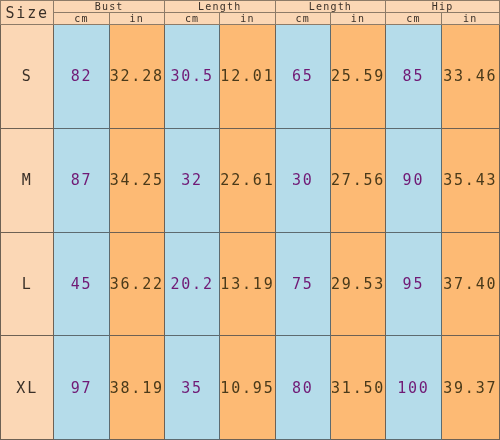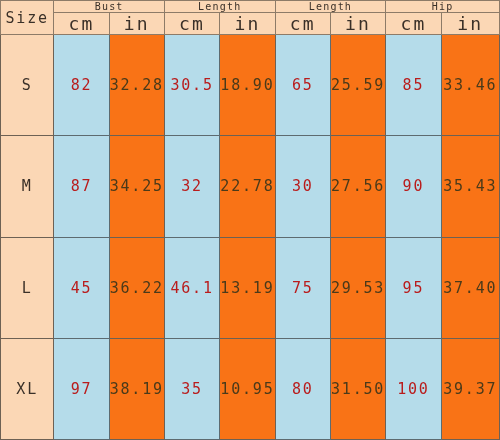--- a/index.html
+++ b/index.html
@@ -34,38 +34,38 @@
   }
 
   
   .hdr {
     background: #fbd7b5;
     color: #3a3028;
     font-size: 15px;
     border: 1px solid #8d7b68;
   }
   .hdr-group { font-size: 10px; }
-  .hdr-unit  { font-size: 18px; }
+  .hdr-unit  { font-size: 10px; }
   .hdr-size  { font-size: 15px; }
 
   
   .c-size {
     background: #fbd7b5;
     color: #3a3028;
     font-size: 15px;
     border: 1px solid #6d6154;
   }
   .c-cm {
     background: #b5dcea;
-    color: #b91c1c;
+    color: #701a75;
     font-size: 15px;
     border: 1px solid #5d6b70;
   }
   .c-in {
-    background: #f97316;
+    background: #fdba74;
     color: #4a3a1a;
     font-size: 15px;
     border: 1px solid #6d6154;
   }
 
   
   col.col-size { width: 53px; }
   col.col-d    { width: 55px; }
   col.col-last { width: 58px; }
 </style>
@@ -104,42 +104,42 @@
       <th class="hdr hdr-unit">in</th>
     </tr>
   </thead>
 
   <tbody>
     <tr>
       <td class="c-size">S</td>
       <td class="c-cm">82</td>
       <td class="c-in">32.28</td>
       <td class="c-cm">30.5</td>
-      <td class="c-in">18.90</td>
+      <td class="c-in">12.01</td>
       <td class="c-cm">65</td>
       <td class="c-in">25.59</td>
       <td class="c-cm">85</td>
       <td class="c-in">33.46</td>
     </tr>
     <tr>
       <td class="c-size">M</td>
       <td class="c-cm">87</td>
       <td class="c-in">34.25</td>
       <td class="c-cm">32</td>
-      <td class="c-in">22.78</td>
+      <td class="c-in">22.61</td>
       <td class="c-cm">30</td>
       <td class="c-in">27.56</td>
       <td class="c-cm">90</td>
       <td class="c-in">35.43</td>
     </tr>
     <tr>
       <td class="c-size">L</td>
       <td class="c-cm">45</td>
       <td class="c-in">36.22</td>
-      <td class="c-cm">46.1</td>
+      <td class="c-cm">20.2</td>
       <td class="c-in">13.19</td>
       <td class="c-cm">75</td>
       <td class="c-in">29.53</td>
       <td class="c-cm">95</td>
       <td class="c-in">37.40</td>
     </tr>
     <tr>
       <td class="c-size">XL</td>
       <td class="c-cm">97</td>
       <td class="c-in">38.19</td>

